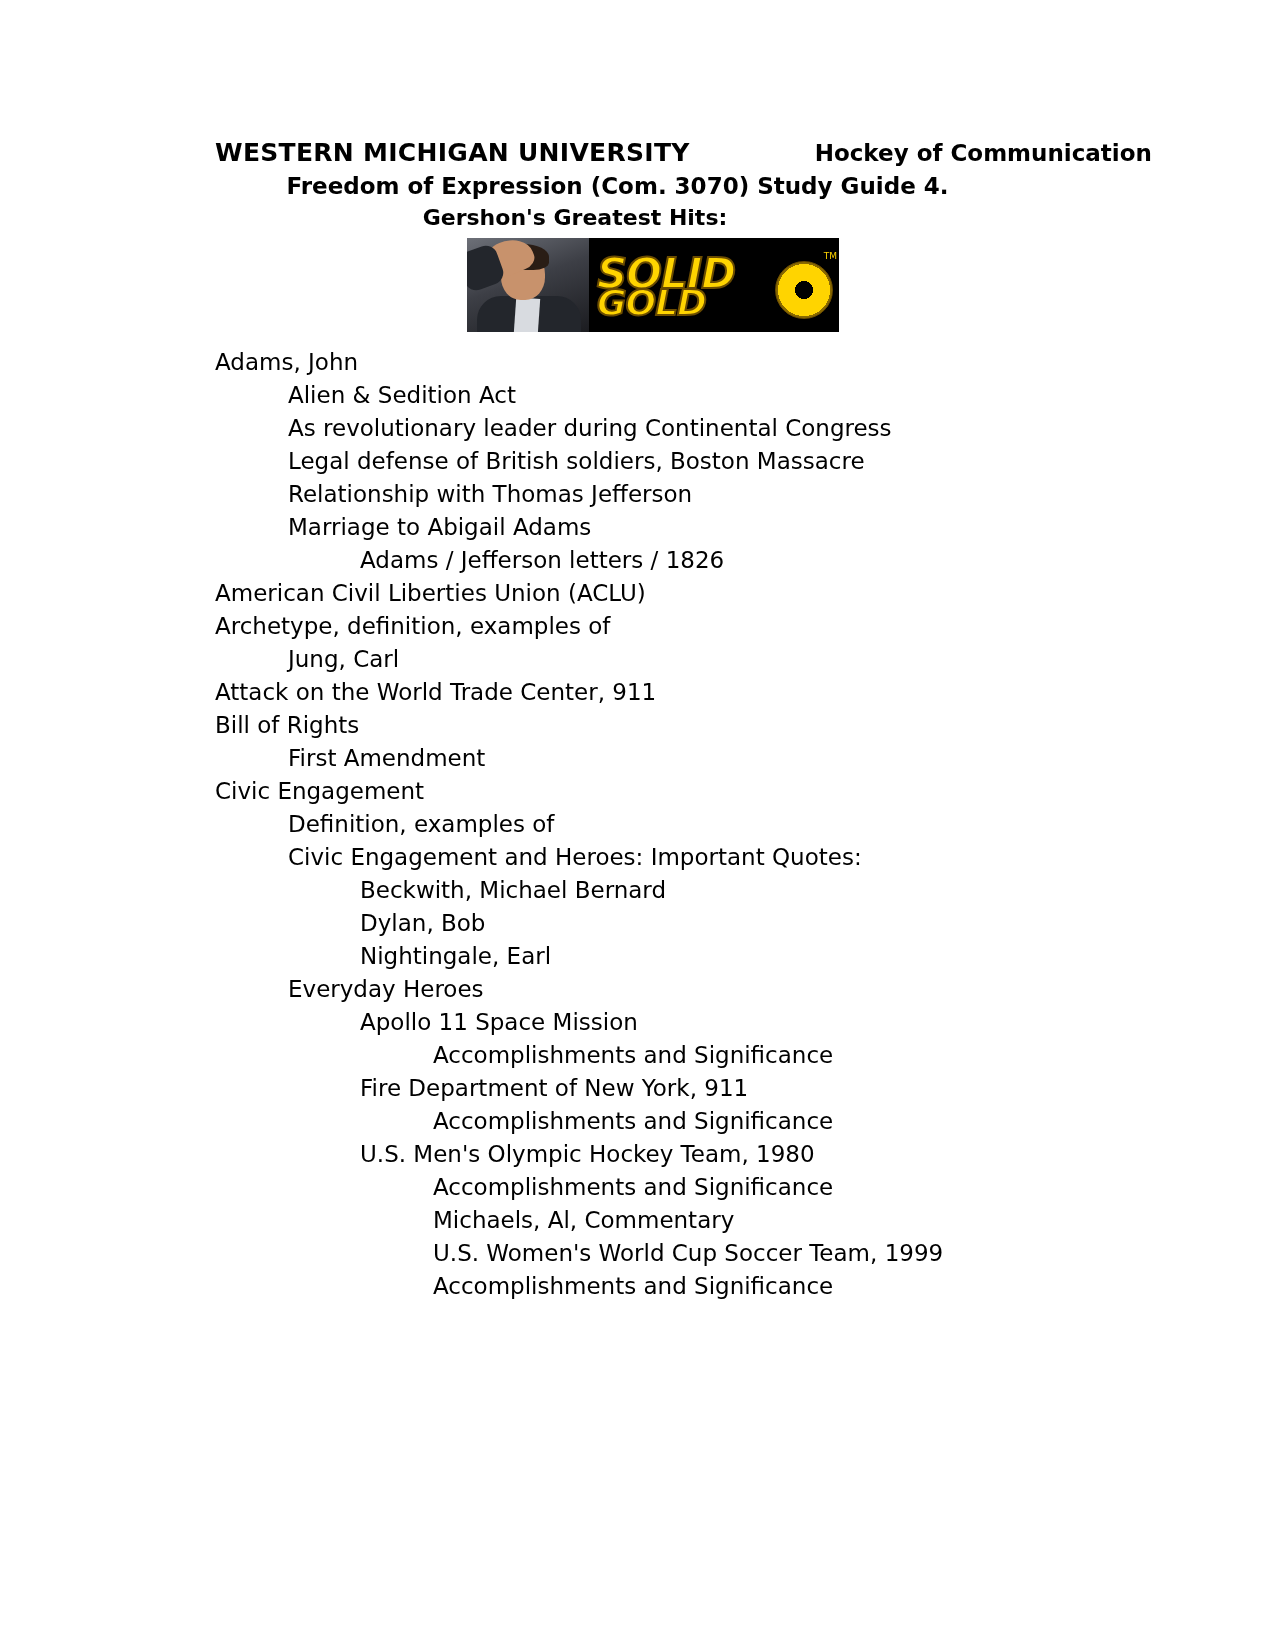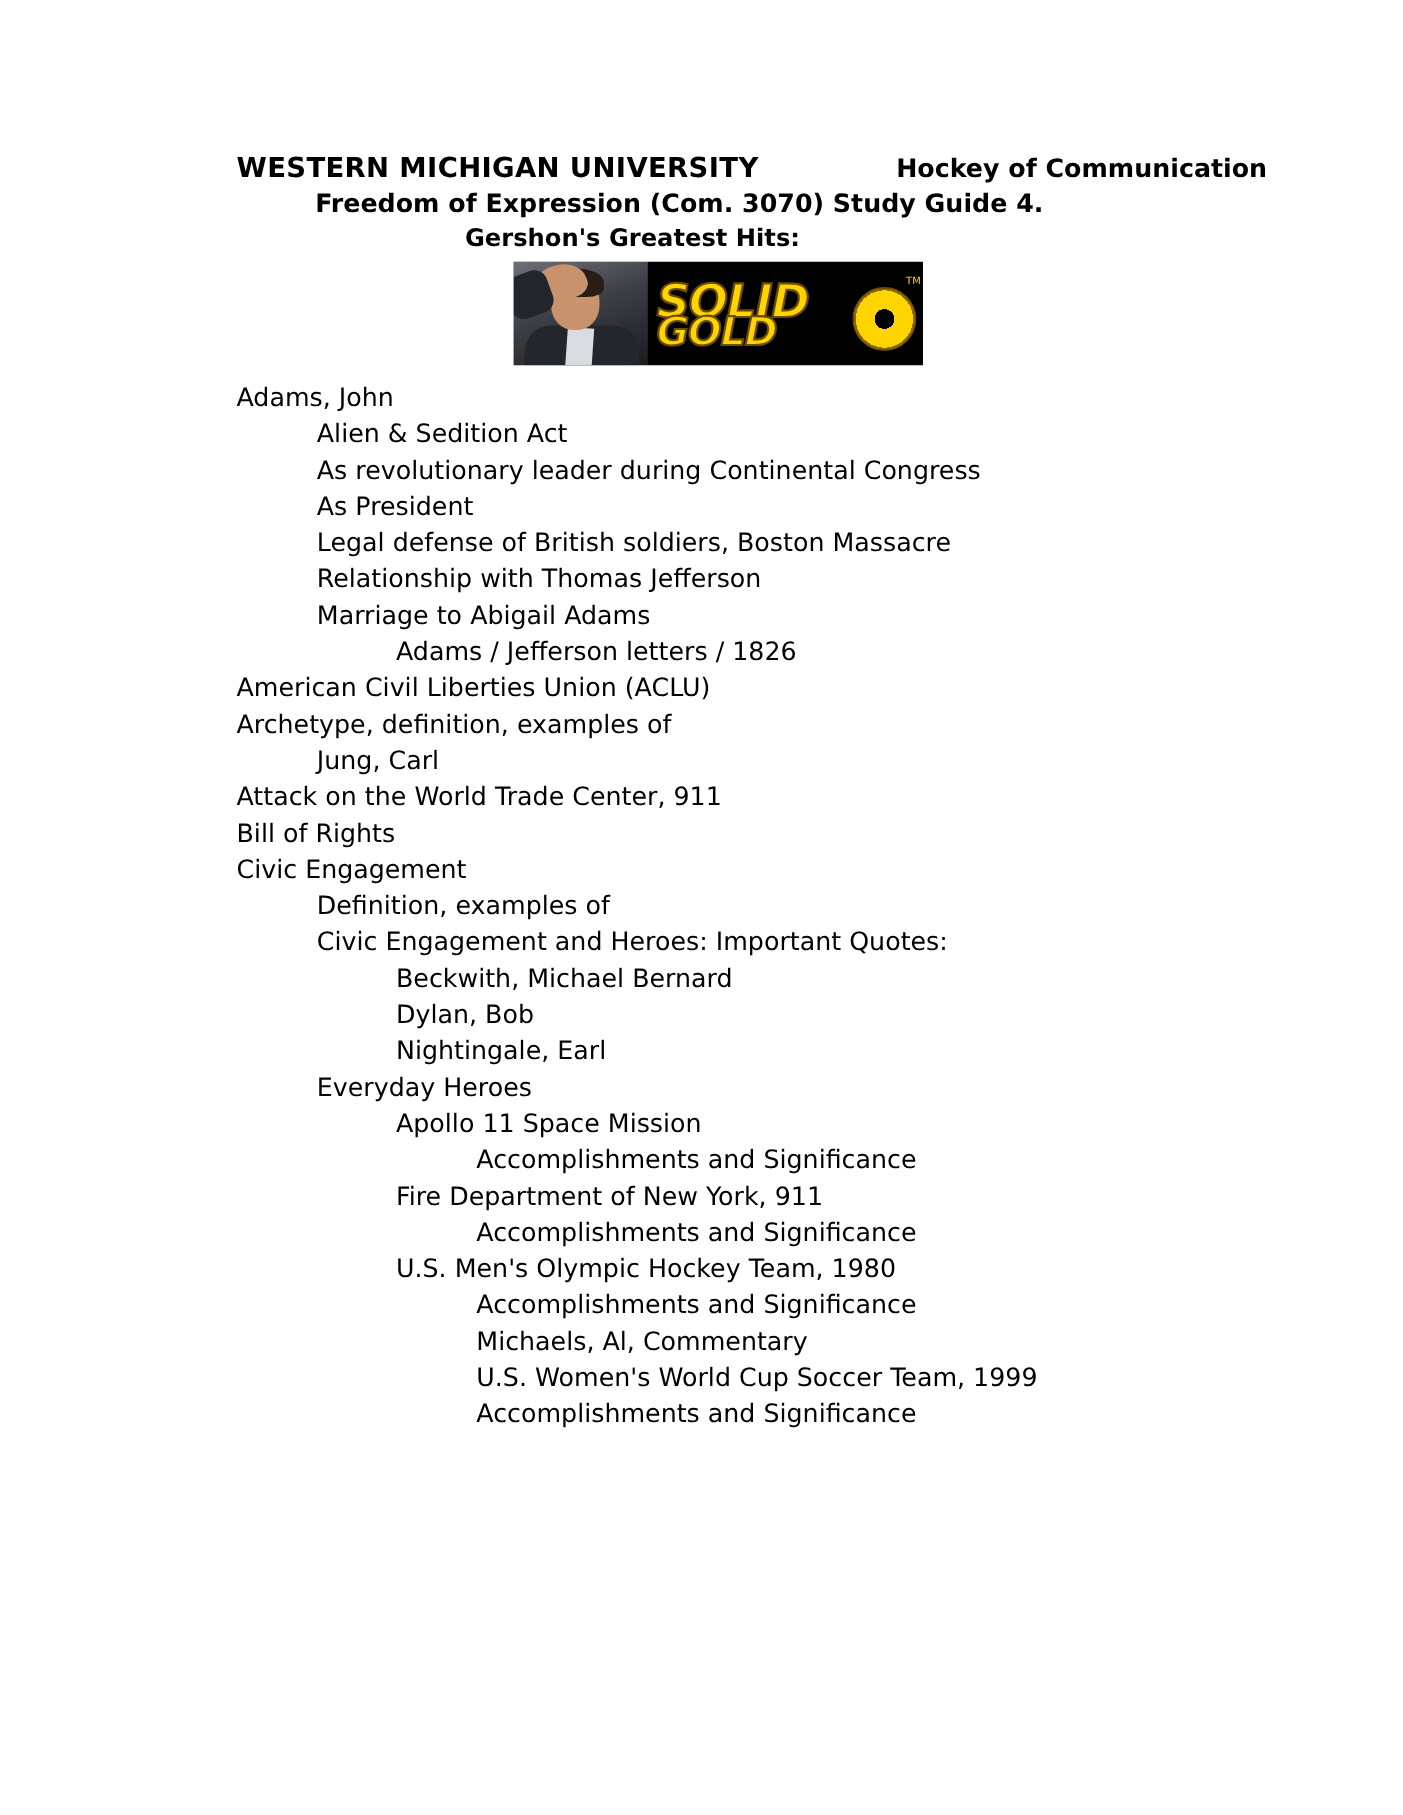--- a/index.html
+++ b/index.html
@@ -220,30 +220,30 @@
           <span class="sg-disc"></span>
           <span class="sg-tm">TM</span>
         </div>
       </div>
     </div>
 
     <div class="outline" id="outline-list">
         <div class="item lvl0">Adams, John</div>
         <div class="item lvl1">Alien &amp; Sedition Act</div>
         <div class="item lvl1">As revolutionary leader during Continental Congress</div>
-        <div class="item lvl1">As President</div>
         <div class="item lvl1">Legal defense of British soldiers, Boston Massacre</div>
         <div class="item lvl1">Relationship with Thomas Jefferson</div>
         <div class="item lvl1">Marriage to Abigail Adams</div>
         <div class="item lvl2">Adams / Jefferson letters / 1826</div>
         <div class="item lvl0">American Civil Liberties Union (ACLU)</div>
         <div class="item lvl0">Archetype, definition, examples of</div>
         <div class="item lvl1">Jung, Carl</div>
         <div class="item lvl0">Attack on the World Trade Center, 911</div>
         <div class="item lvl0">Bill of Rights</div>
+        <div class="item lvl1">First Amendment</div>
         <div class="item lvl0">Civic Engagement</div>
         <div class="item lvl1">Definition, examples of</div>
         <div class="item lvl1">Civic Engagement and Heroes: Important Quotes:</div>
         <div class="item lvl2">Beckwith, Michael Bernard</div>
         <div class="item lvl2">Dylan, Bob</div>
         <div class="item lvl2">Nightingale, Earl</div>
         <div class="item lvl1">Everyday Heroes</div>
         <div class="item lvl2">Apollo 11 Space Mission</div>
         <div class="item lvl3">Accomplishments and Significance</div>
         <div class="item lvl2">Fire Department of New York, 911</div>

